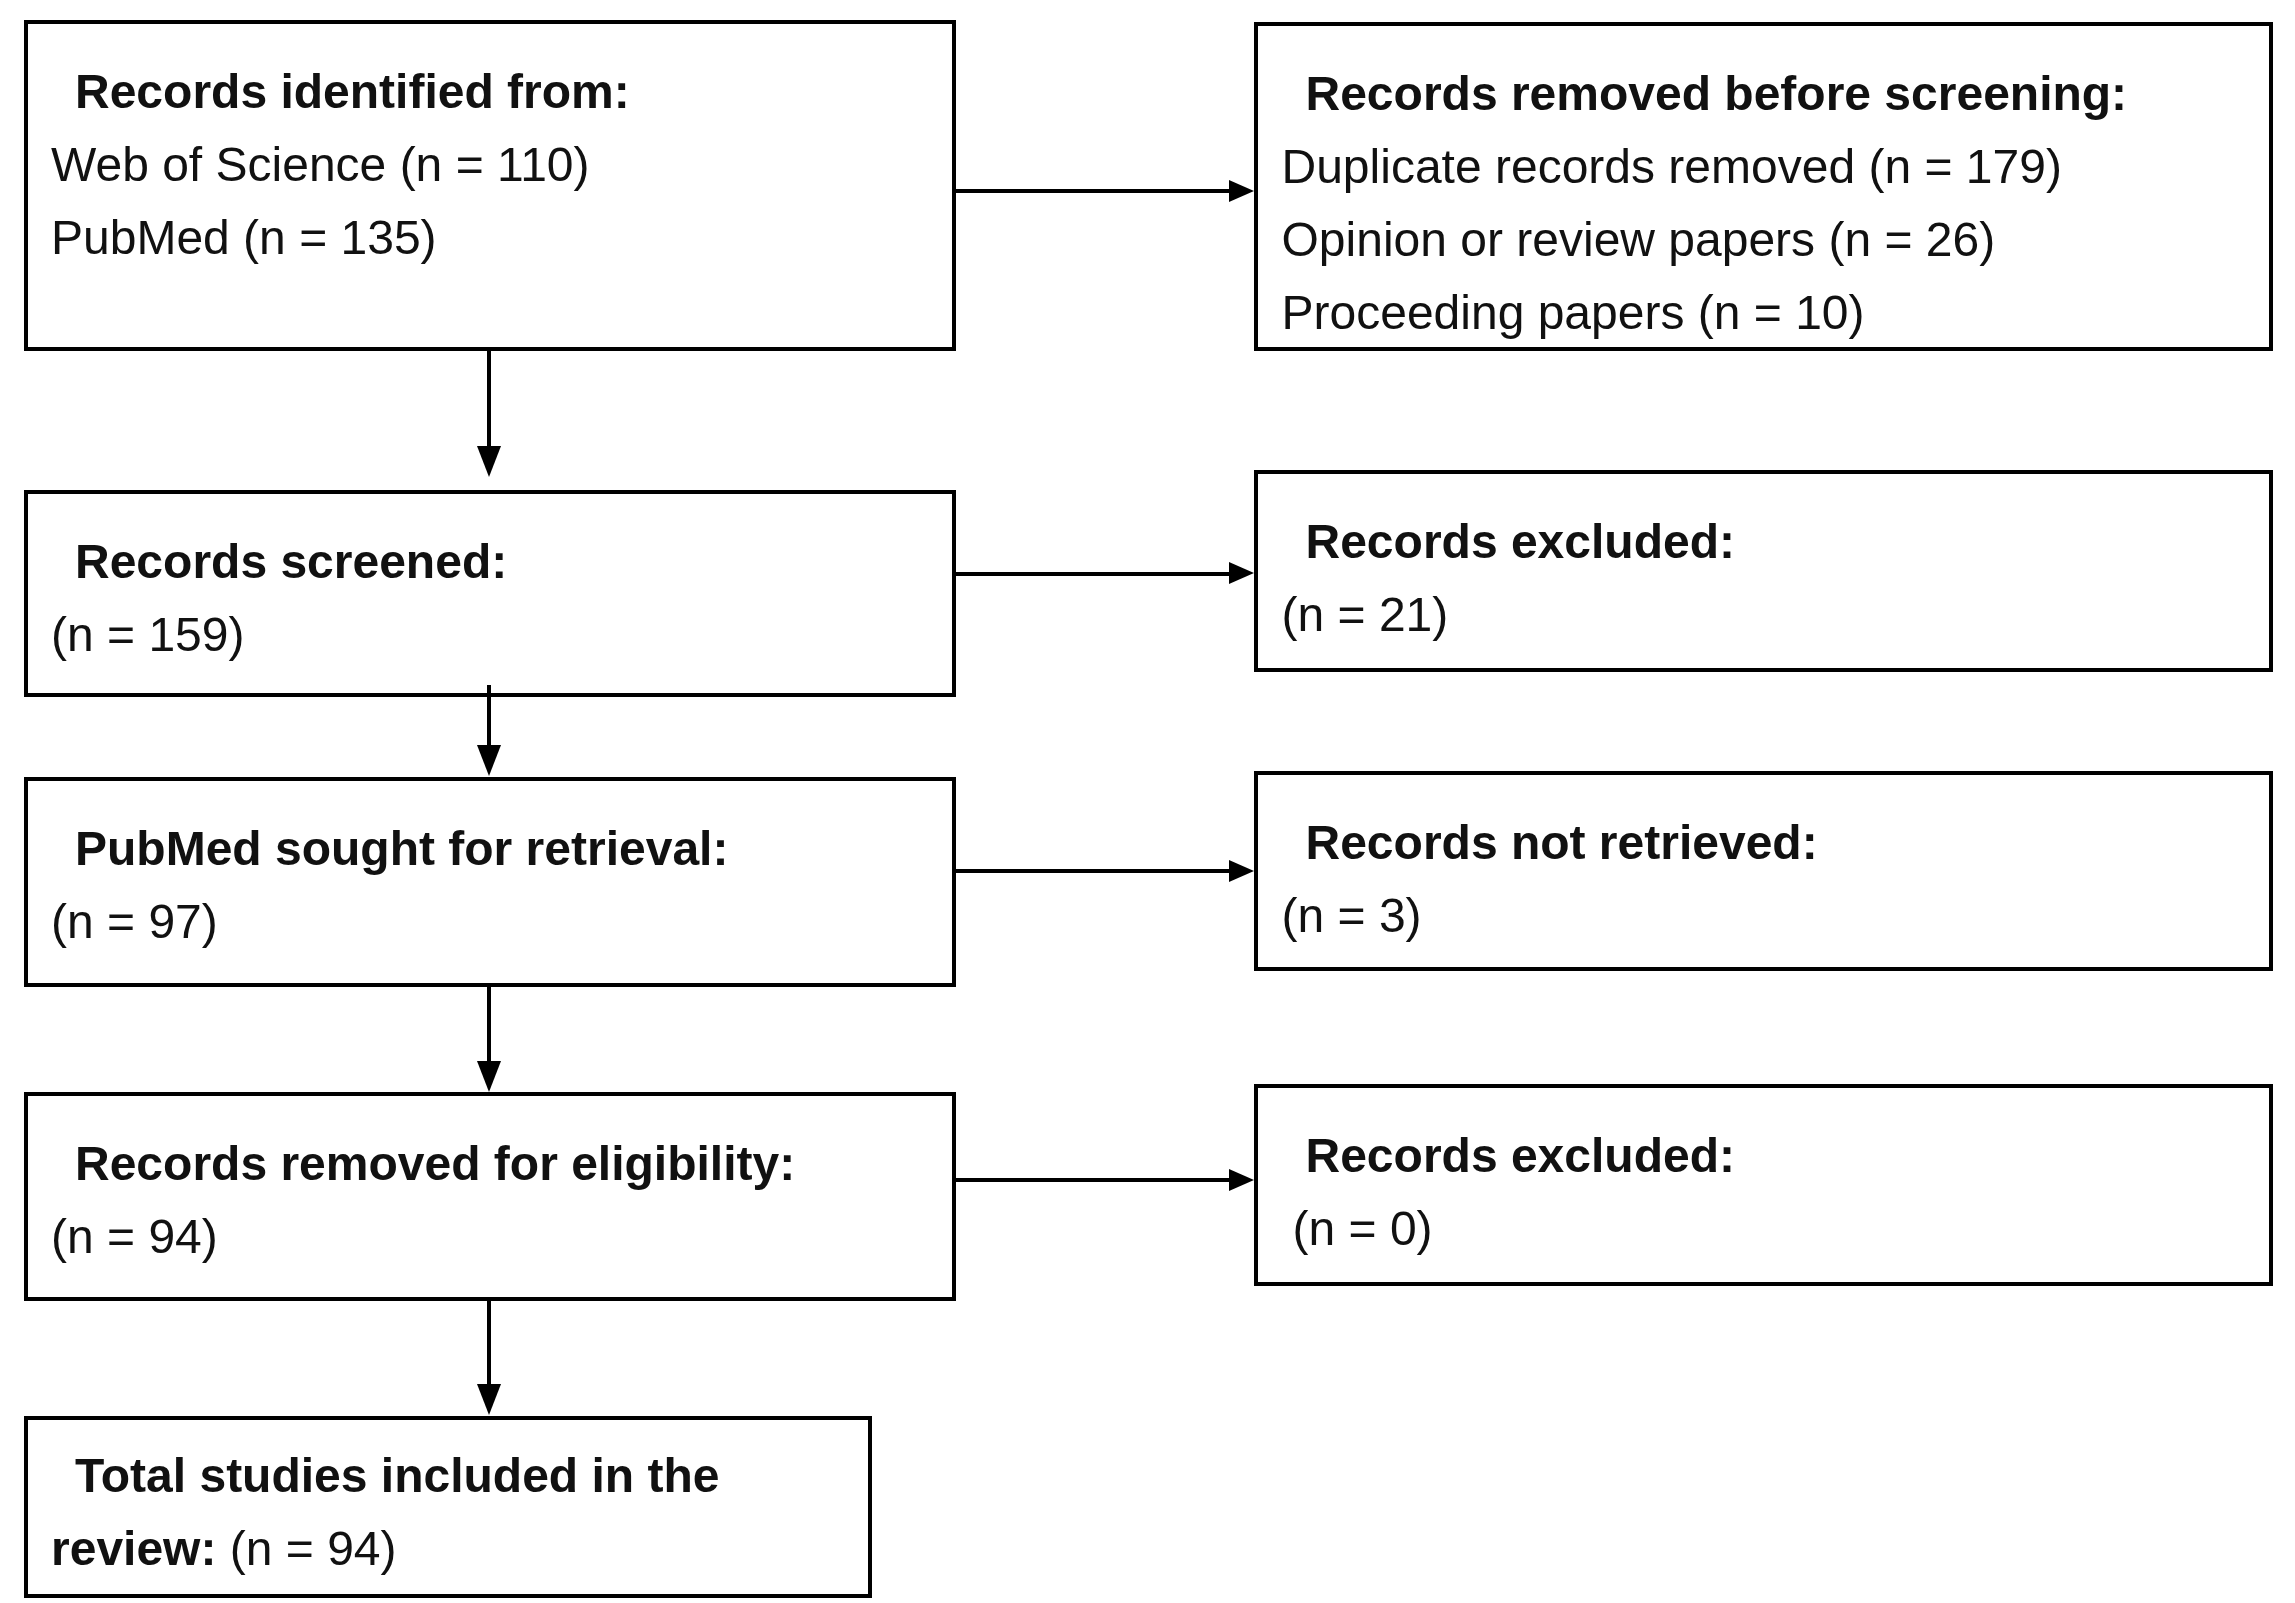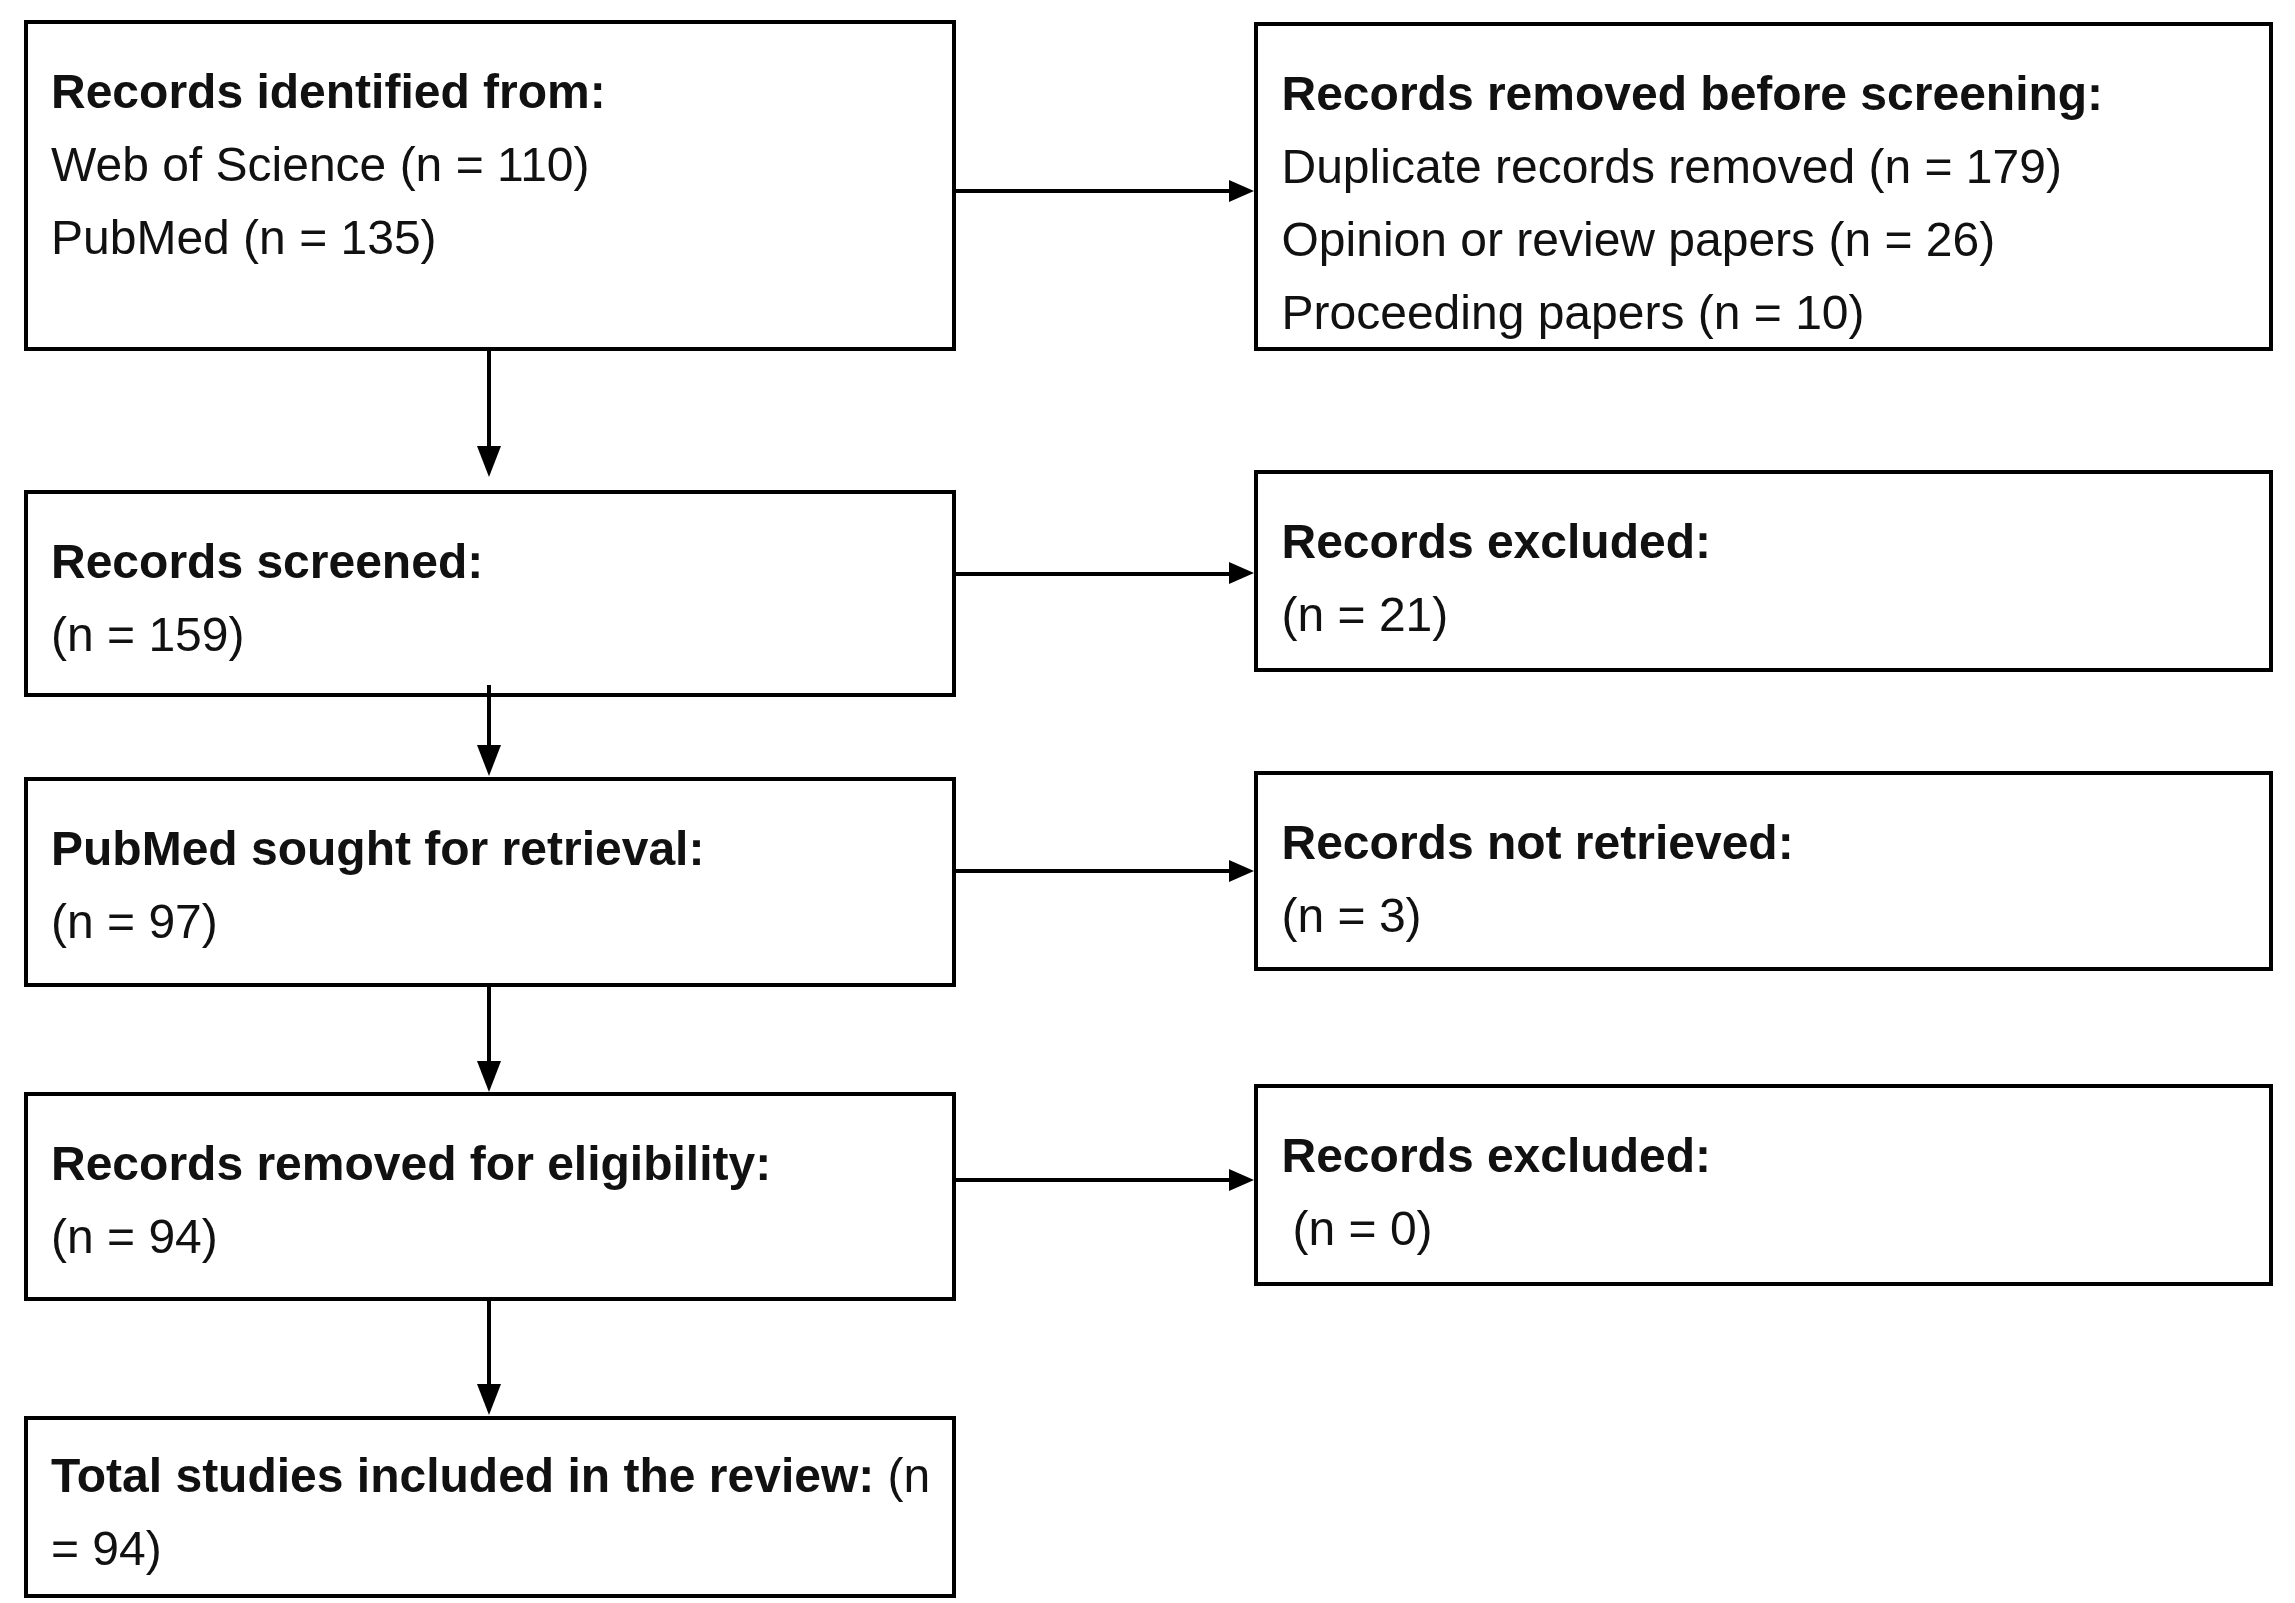--- a/index.html
+++ b/index.html
@@ -24,21 +24,21 @@
     background:var(--bg);
     padding:31px 15.7px 7.8px 23.5px;
   }
   .box .line{
     font-size:48px;
     line-height:73px;
     white-space:nowrap;
     font-weight:400;
   }
   .box .line.wrap{white-space:normal;}
-  .box .title{font-weight:700;}
+  .box .title{font-weight:700;margin-left:24px;}
   .vline{position:absolute;width:3.9px;background:var(--line);}
   .hline{position:absolute;height:3.9px;background:var(--line);}
   .head-down{
     position:absolute;width:0;height:0;
     border-left:12.5px solid transparent;
     border-right:12.5px solid transparent;
     border-top:31px solid var(--line);
   }
   .head-right{
     position:absolute;width:0;height:0;
@@ -88,21 +88,21 @@
   <div class="box" style="left:23.5px;top:1092px;width:932px;height:209px;">
     <div class="line title">Records removed for eligibility:</div>
     <div class="line">(n = 94)</div>
   </div>
 
   <div class="box" style="left:1254px;top:1084px;width:1019px;height:202px;">
     <div class="line title">Records excluded:</div>
     <div class="line" style="padding-left:11px;">(n = 0)</div>
   </div>
 
-  <div class="box" style="left:23.5px;top:1416px;width:932px;height:182px;padding-top:19px;">
+  <div class="box" style="left:23.5px;top:1416px;width:848px;height:182px;padding-top:19px;">
     <div class="line wrap"><span class="title">Total studies included in the review:</span> <span>(n = 94)</span></div>
   </div>
 
   <div>
     <div class="vline" style="left:487px;top:351px;height:99px;"></div>
     <div class="head-down" style="left:477px;top:446px;"></div>
   </div>
   <div>
     <div class="vline" style="left:487px;top:685px;height:63px;"></div>
     <div class="head-down" style="left:477px;top:745px;"></div>

